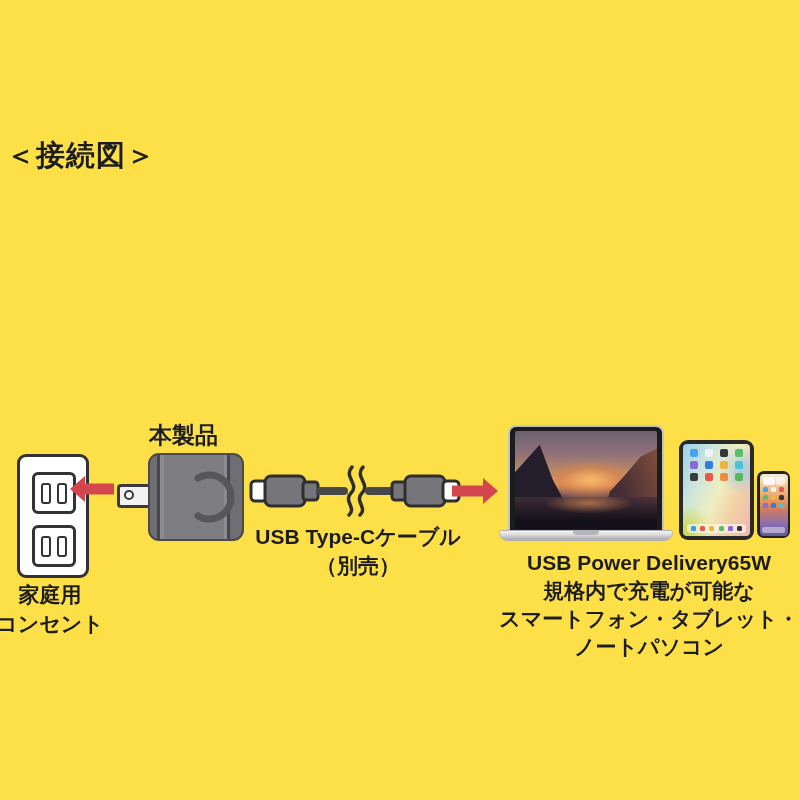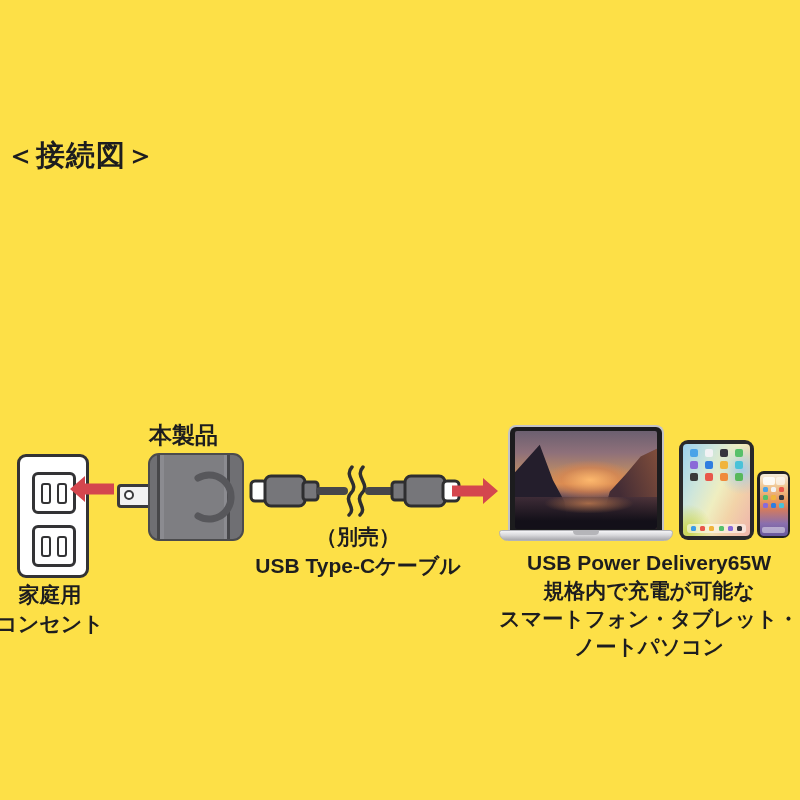--- a/index.html
+++ b/index.html
@@ -171,22 +171,22 @@
 
     <rect x="121" y="23" width="30" height="8" rx="4" fill="#47474a"></rect>
 
     <rect x="148" y="18" width="15" height="18" rx="3" fill="#76767a" stroke="#2e2e30" stroke-width="3"></rect>
 
     <rect x="161" y="12" width="40" height="30" rx="6" fill="#76767a" stroke="#2e2e30" stroke-width="3"></rect>
 
     <rect x="199" y="17" width="16" height="20" rx="4" fill="#ffffff" stroke="#2e2e30" stroke-width="3"></rect>
   </svg>
   <div class="abs cable-label lbl">
+    <div>USB Type-Cケーブル</div>
     <div>（別売）</div>
-    <div>USB Type-Cケーブル</div>
   </div>
 
   <svg class="abs arrow-right-svg" width="50" height="34" viewBox="0 0 50 34">
     <polygon points="48,17 33,4 33,11.5 2,11.5 2,22.5 33,22.5 33,30" fill="#d4464e"></polygon>
   </svg>
 
   <div class="abs mb-screen">
     <div class="mb-display">
       <div class="mtn-left"></div>
       <div class="cliff-right"></div>

